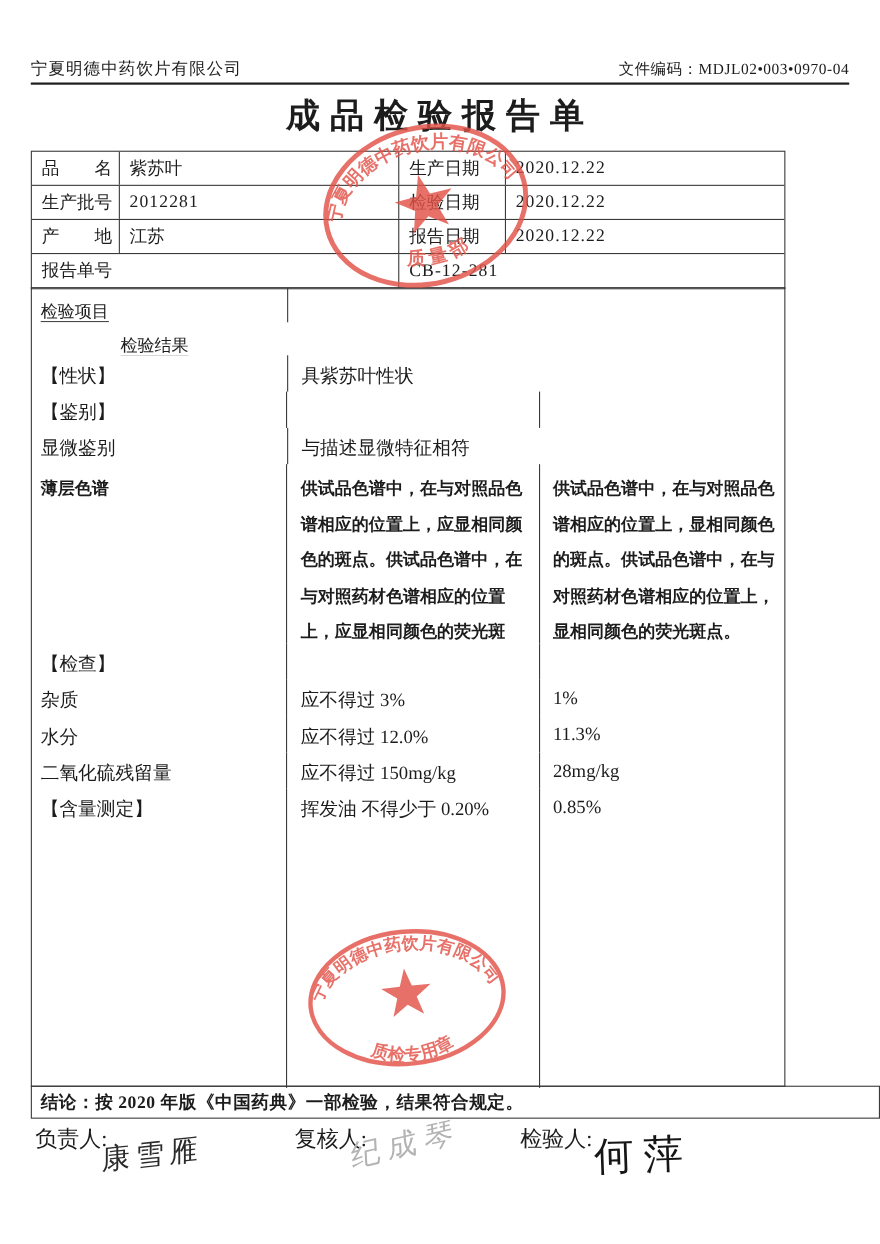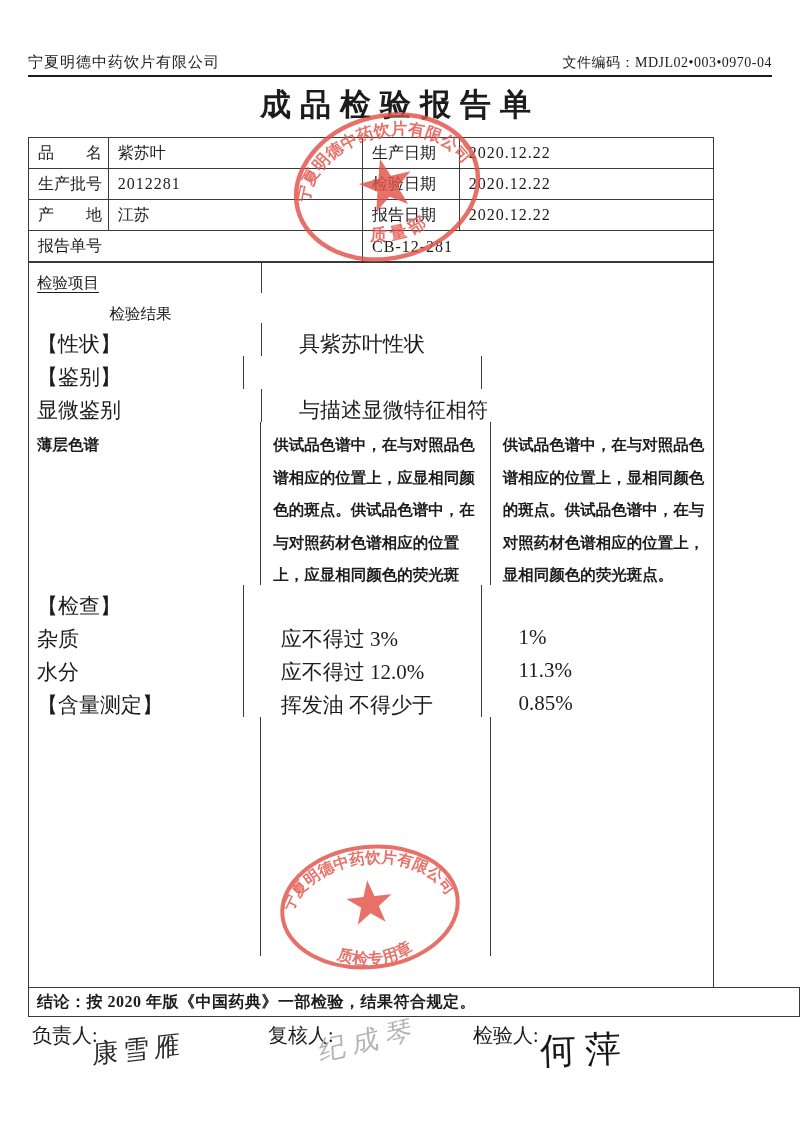--- a/index.html
+++ b/index.html
@@ -33,21 +33,21 @@
   .mrow { display:flex; width:100%; }
   .mrow .mc { border-right:1px solid #3a3a3a; overflow:hidden; }
   .mrow .mc:last-child { border-right:none; }
   .mc1 { width:233px; padding-left:8px; }
   .mc2 { width:230px; padding-left:12px; padding-right:8px; }
   .mc3 { width:223px; padding-left:12px; padding-right:8px; }
   .r-head { height:61px; font-size:15.5px;flex-direction:column; }
   .r-head .mc { padding-top:11px; }
   .r-head .mc2, .r-head .mc3 { text-align:center; padding-left:0; padding-right:0; }
   .r-head span { text-decoration:underline; text-underline-offset:4px; }
-  .r-line { height:33px; font-size:21px;gap:25px; }
+  .r-line { height:33px; font-size:17px; }
   .r-line .mc { padding-top:7px; }
   .r-tall { height:163px; font-size:15.5px;font-weight:bold; }
   .r-tall .mc { padding-top:7px; line-height:32.6px; }
   .r-fill { height:239px; }
   .r-fill .mc { height:100%; }
 
   
   .conclusion { position:absolute; left:28px; top:987px; width:772px; height:30px;
                 border:1px solid #3a3a3a; font-size:16px; font-weight:bold;
                 display:flex; align-items:center; padding-left:8px; letter-spacing:.5px; }
@@ -138,20 +138,25 @@
       <div class="mc mc1">杂质</div>
       <div class="mc mc2">应不得过 3%</div>
       <div class="mc mc3">1%</div>
     </div>
     <div class="mrow r-line">
       <div class="mc mc1">水分</div>
       <div class="mc mc2">应不得过 12.0%</div>
       <div class="mc mc3">11.3%</div>
     </div>
     <div class="mrow r-line">
+      <div class="mc mc1">二氧化硫残留量</div>
+      <div class="mc mc2">应不得过 150mg/kg</div>
+      <div class="mc mc3">28mg/kg</div>
+    </div>
+    <div class="mrow r-line">
       <div class="mc mc1">【含量测定】</div>
       <div class="mc mc2">挥发油 不得少于 0.20%(ml/g)</div>
       <div class="mc mc3">0.85%</div>
     </div>
     <div class="mrow r-fill">
       <div class="mc mc1"></div>
       <div class="mc mc2"></div>
       <div class="mc mc3"></div>
     </div>
   </div>

